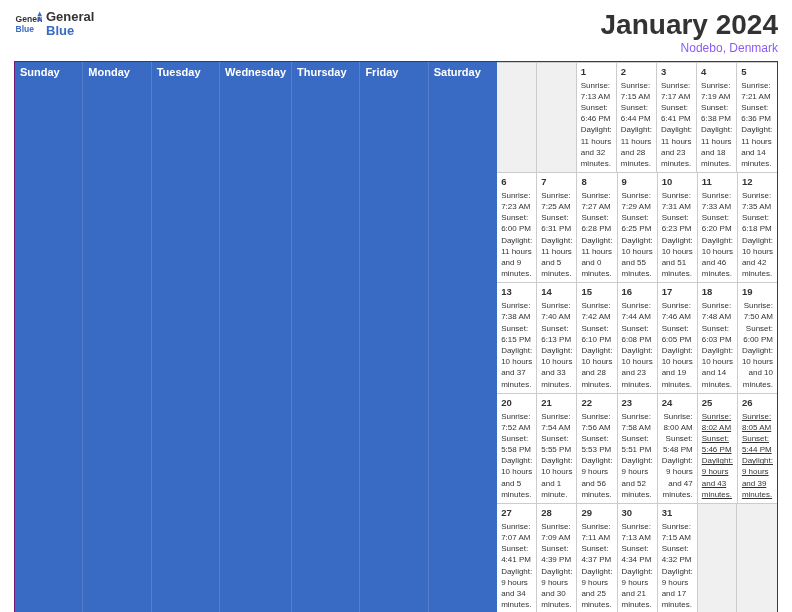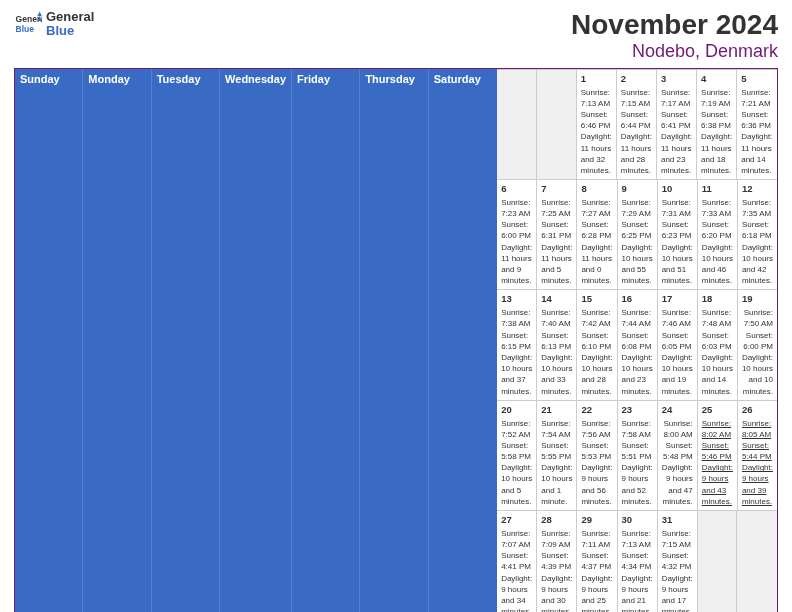--- a/index.html
+++ b/index.html
@@ -35,22 +35,22 @@
     .title-block {
       text-align: right;
     }
     .month-title {
       font-size: 28px;
       font-weight: bold;
       color: #333;
       line-height: 1.1;
     }
     .location {
-      font-size: 18px;
-      color: #701a75;
+      font-size: 12px;
+      color: #8b5cf6;
     }
     .calendar {
       flex: 1;
       display: flex;
       flex-direction: row;
       border: 1px solid #701a75;
     }
     .cal-header {
       display: grid;
       grid-template-columns: repeat(7, 1fr);
@@ -112,33 +112,33 @@
         <text x="2" y="28" font-size="11" font-weight="bold" fill="#3a6bc4" font-family="Arial">Blue</text>
         <polygon points="30,8 36,8 33,2" fill="#3a6bc4"></polygon>
         <polygon points="30,14 36,14 33,8" fill="#3a6bc4"></polygon>
       </svg>
       <div>
         <div style="font-size:13px;font-weight:bold;color:#333;line-height:1.1;">General</div>
         <div style="font-size:13px;font-weight:bold;color:#3a6bc4;line-height:1.1;">Blue</div>
       </div>
     </div>
     <div class="title-block">
-      <div class="month-title">November 2024</div>
+      <div class="month-title">January 2024</div>
       <div class="location">Nodebo, Denmark</div>
     </div>
   </div>
 
   <div class="calendar">
     <div class="cal-header">
     <div class="cal-header-cell">Sunday</div>
         <div class="cal-header-cell">Monday</div>
         <div class="cal-header-cell">Tuesday</div>
         <div class="cal-header-cell">Wednesday</div>
+        <div class="cal-header-cell">Thursday</div>
         <div class="cal-header-cell">Friday</div>
-        <div class="cal-header-cell">Thursday</div>
         <div class="cal-header-cell">Saturday</div>
       </div>
     <div class="cal-body">
     <div class="cal-row">
           <div class="cal-cell shaded empty"></div>
           <div class="cal-cell shaded empty"></div>
           <div class="cal-cell">
             <span class="day-num">1</span>
             <div class="cell-text" style="white-space: pre-line;">Sunrise: 7:13 AM
 Sunset: 6:46 PM

